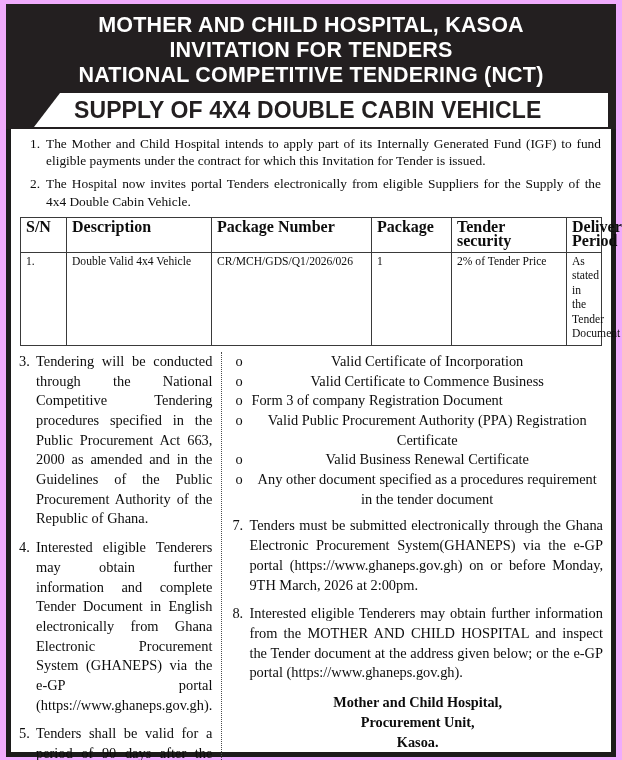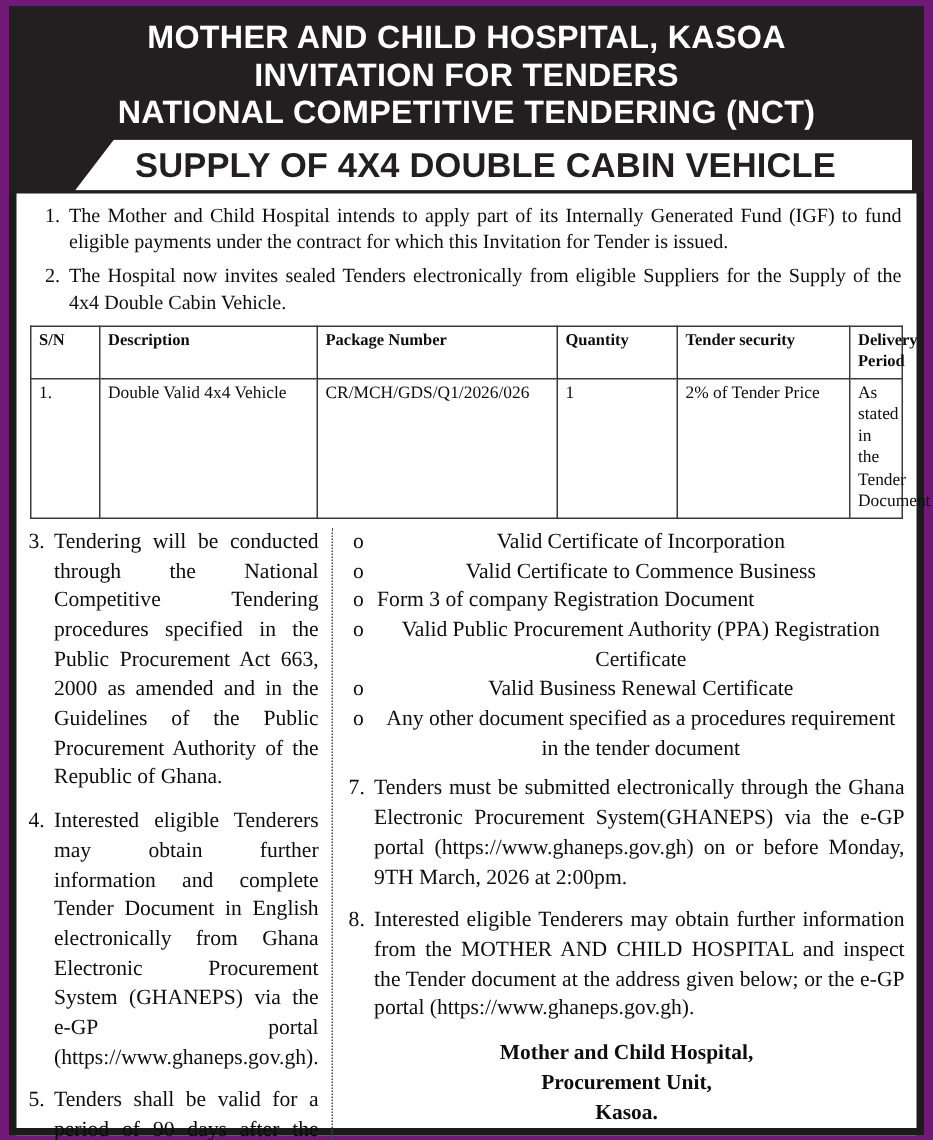--- a/index.html
+++ b/index.html
@@ -13,21 +13,21 @@
     overflow: hidden;
     font-family: "Liberation Serif", "DejaVu Serif", serif;
     color: #0d0d0d;
   }
 
   #page {
     position: relative;
     width: 622px;
     height: 760px;
     box-sizing: border-box;
-    background: #701a75;
+    background: #f0abfc;
     padding: 4px 6px 3px 6px;
   }
 
   
   .frame {
     position: relative;
     box-sizing: border-box;
     width: 610px;
     height: 753px;
     border-left: 5px solid #1c1b1b;
@@ -56,21 +56,21 @@
     text-align: center;
     white-space: nowrap;
   }
   .banner-strip-wrap {
     position: relative;
     height: 36px;
     margin-top: 5px;
   }
   .banner-strip {
     position: absolute;
-    left: 44px;
+    left: 28px;
     right: 8px;
     top: 0;
     height: 34px;
     background: #ffffff;
     color: #231f20;
     -webkit-clip-path: polygon(26px 0, 100% 0, 100% 100%, 0 100%);
     clip-path: polygon(26px 0, 100% 0, 100% 100%, 0 100%);
     display: flex;
     align-items: center;
   }
@@ -120,21 +120,21 @@
     table-layout: fixed;
   }
   table.spec th, table.spec td {
     border: 1px solid #3a3a3a;
     padding: 2px 4px 3px 5px;
     vertical-align: top;
     text-align: left;
   }
   table.spec th {
     font-weight: bold;
-    font-size: 11px;
+    font-size: 16px;
   }
   .c-sn   { width: 36px; }
   .c-desc { width: 135px; margin-left: 28px; }
   .c-pkg  { width: 150px; }
   .c-qty  { width: 70px; }
   .c-sec  { width: 105px; }
   .c-del  { width: auto; }
 
   
   .cols {
@@ -224,32 +224,32 @@
       </div>
     </div>
 
     <div class="intro">
       <div class="intro-item">
         <div class="num">1.</div>
         <div class="txt">The Mother and Child Hospital intends to apply part of its Internally Generated Fund (IGF) to fund eligible payments under the contract for which this Invitation for Tender is issued.</div>
       </div>
       <div class="intro-item">
         <div class="num">2.</div>
-        <div class="txt">The Hospital now invites sealed Tenders electronically from eligible Suppliers for the Supply of the 4x4 Double Cabin Vehicle.</div>
+        <div class="txt">The Hospital now invites portal Tenders electronically from eligible Suppliers for the Supply of the 4x4 Double Cabin Vehicle.</div>
       </div>
     </div>
 
     <div class="tbl-wrap">
       <table class="spec">
         <thead>
           <tr>
             <th class="c-sn">S/N</th>
             <th class="c-desc">Description</th>
             <th class="c-pkg">Package Number</th>
-            <th class="c-qty">Quantity</th>
+            <th class="c-qty">Package</th>
             <th class="c-sec">Tender security</th>
             <th class="c-del">Delivery Period</th>
           </tr>
         </thead>
         <tbody>
           <tr>
             <td class="c-sn">1.</td>
             <td class="c-desc">Double Valid 4x4 Vehicle</td>
             <td class="c-pkg">CR/MCH/GDS/Q1/2026/026</td>
             <td class="c-qty">1</td>

